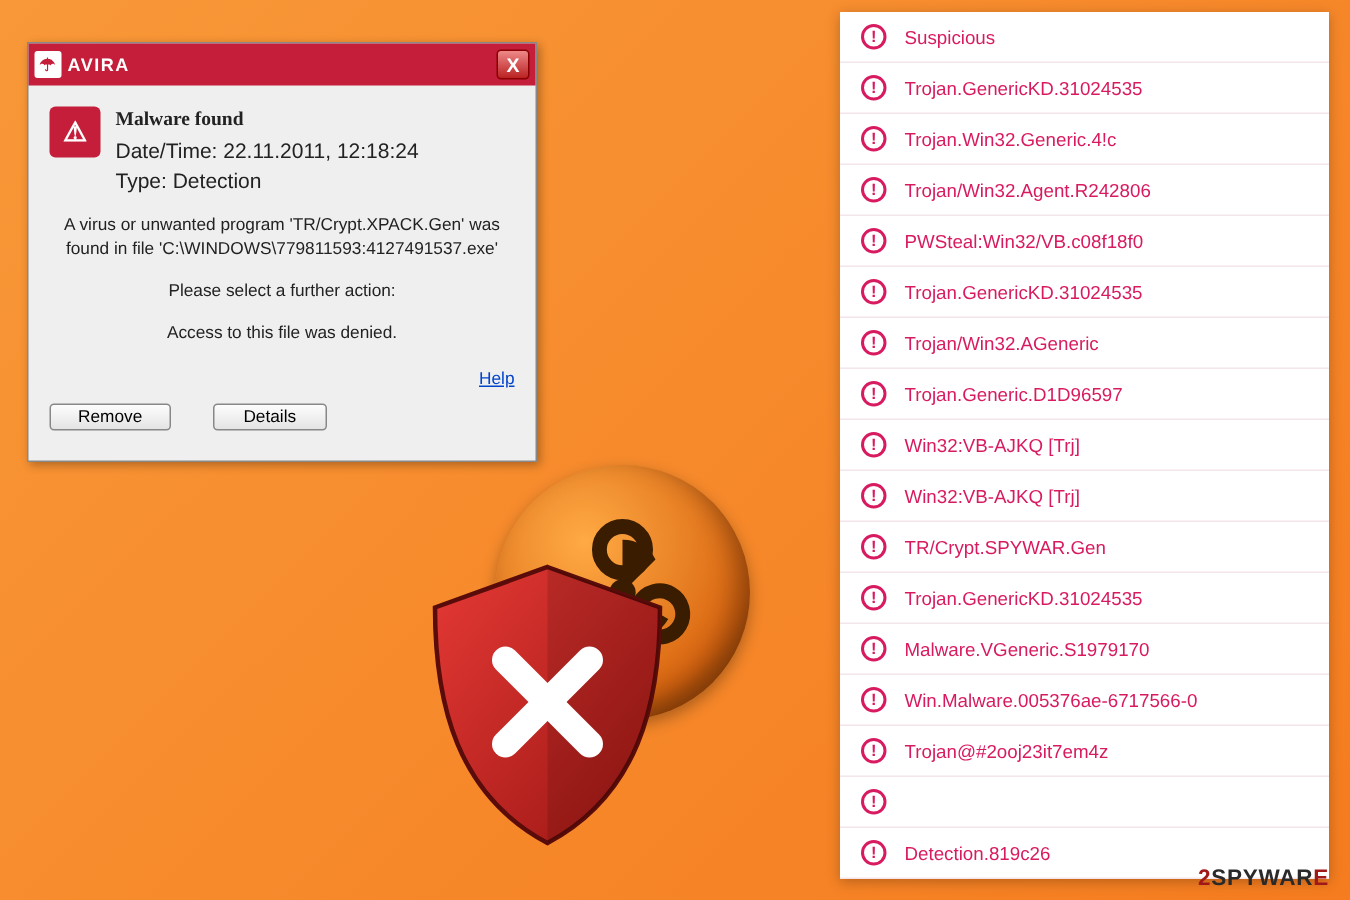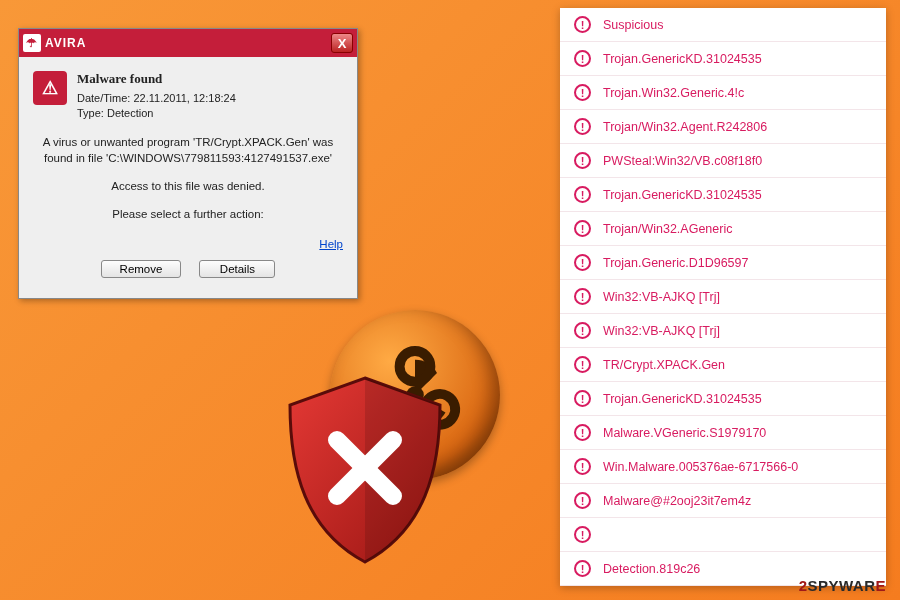--- a/index.html
+++ b/index.html
@@ -72,24 +72,24 @@
     .header-row { display: flex; gap: 10px; margin-bottom: 12px; }
     .alert-icon {
       width: 34px; height: 34px;
       background: #c41e3a;
       border-radius: 4px;
       display: flex; align-items: center; justify-content: center;
       color: #fff; font-size: 18px; font-weight: bold;
       flex-shrink: 0;
     }
     .header-text .title { font-weight: bold; font-size: 13px; margin-bottom: 4px; font-family: Liberation Serif, serif; }
-    .header-text .meta { font-size: 11px; line-height: 1.4; }
+    .header-text .meta { font-size: 14px; line-height: 1.4; }
     .msg { margin: 12px 0; line-height: 1.4; text-align: center; }
     .help-link { color: #0044cc; text-decoration: underline; text-align: right; margin: 16px 0 10px; cursor: pointer; }
-    .btn-row { display: flex; gap: 18px; justify-content: center; padding-bottom: 6px; }
+    .btn-row { display: flex; gap: 28px; justify-content: flex-start; padding-bottom: 6px; }
     .win-btn {
       padding: 2px 18px;
       background: linear-gradient(#fdfdfd, #e4e4e4);
       border: 1px solid #888;
       border-radius: 3px;
       font-size: 11.5px;
       cursor: pointer;
       min-width: 76px;
     }
     
@@ -174,22 +174,22 @@
       <div class="alert-icon">⚠</div>
       <div class="header-text">
         <div class="title">Malware found</div>
         <div class="meta">
           <div>Date/Time: 22.11.2011, 12:18:24</div>
           <div>Type: Detection</div>
         </div>
       </div>
     </div>
     <div class="msg">A virus or unwanted program 'TR/Crypt.XPACK.Gen' was found in file 'C:\WINDOWS\779811593:4127491537.exe'</div>
+    <div class="msg">Please select a further action:</div>
     <div class="msg">Access to this file was denied.</div>
-    <div class="msg">Please select a further action:</div>
     <div class="help-link">Help</div>
     <div class="btn-row">
       <button class="win-btn">Remove</button>
       <button class="win-btn">Details</button>
     </div>
   </div>
 </div>
 
 <div class="biohazard">
   <svg viewBox="0 0 100 100">
@@ -256,37 +256,37 @@
     <div class="det-row">
       <div class="det-icon">!</div>
       <span>Win32:VB-AJKQ [Trj]</span>
     </div>
     <div class="det-row">
       <div class="det-icon">!</div>
       <span>Win32:VB-AJKQ [Trj]</span>
     </div>
     <div class="det-row">
       <div class="det-icon">!</div>
-      <span>TR/Crypt.XPACK.Gen</span>
+      <span>TR/Crypt.SPYWAR.Gen</span>
     </div>
     <div class="det-row">
       <div class="det-icon">!</div>
       <span>Trojan.GenericKD.31024535</span>
     </div>
     <div class="det-row">
       <div class="det-icon">!</div>
       <span>Malware.VGeneric.S1979170</span>
     </div>
     <div class="det-row">
       <div class="det-icon">!</div>
       <span>Win.Malware.005376ae-6717566-0</span>
     </div>
     <div class="det-row">
       <div class="det-icon">!</div>
-      <span>Malware@#2ooj23it7em4z</span>
+      <span>Trojan@#2ooj23it7em4z</span>
     </div>
     <div class="det-row">
       <div class="det-icon">!</div>
     </div>
     <div class="det-row">
       <div class="det-icon">!</div>
       <span>Detection.819c26</span>
     </div>
   </div>
 

